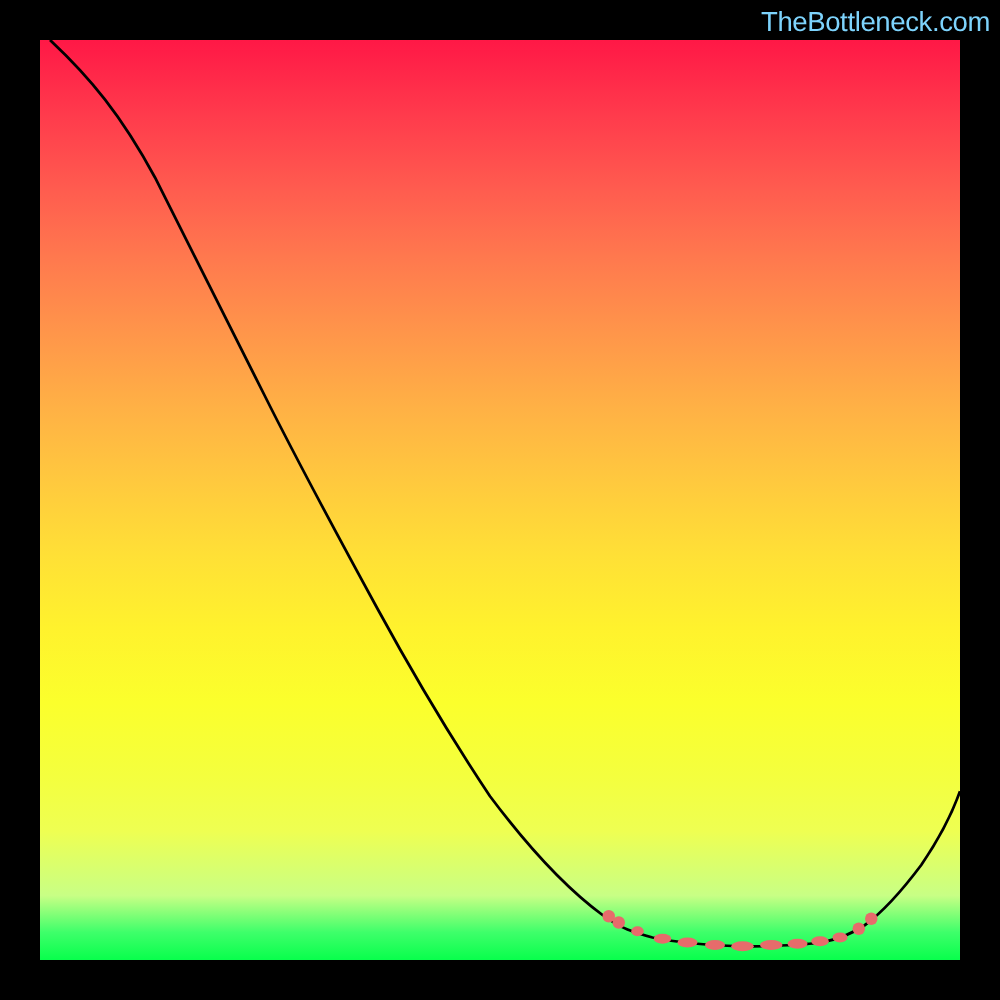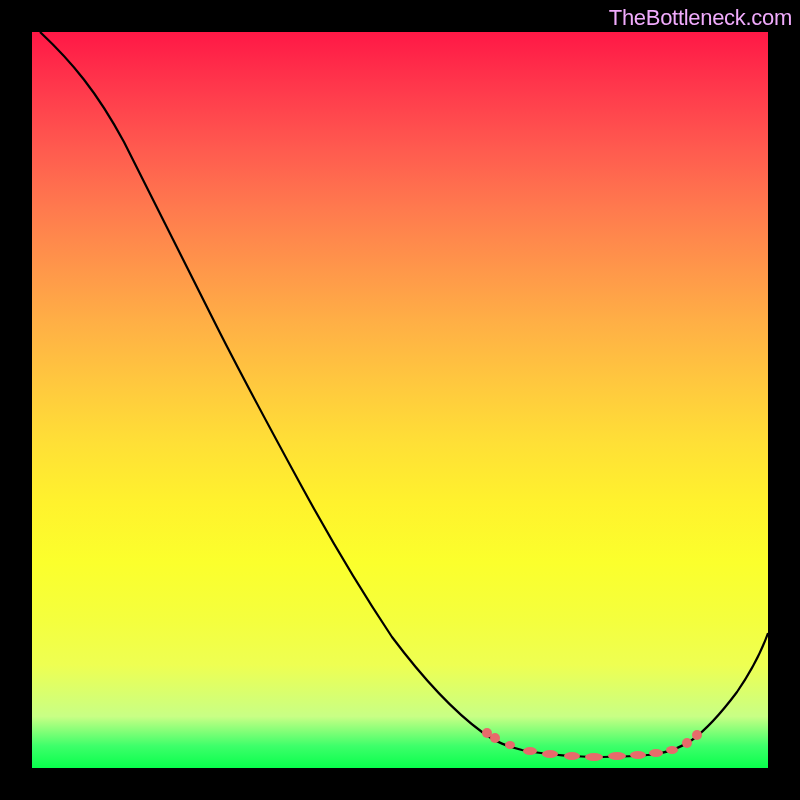--- a/index.html
+++ b/index.html
@@ -34,21 +34,21 @@
         #08ff4c 100%
       );
     }
     .watermark {
       position: absolute;
       top: 5px;
       right: 8px;
       font-family: Arial, sans-serif;
       font-size: 22px;
       font-weight: 500;
-      color: #f0abfc;
+      color: #7dd3fc;
       letter-spacing: -0.3px;
     }
     .curve-svg {
       position: absolute;
       left: 32px;
       top: 32px;
       width: 736px;
       height: 736px;
       pointer-events: none;
     }

